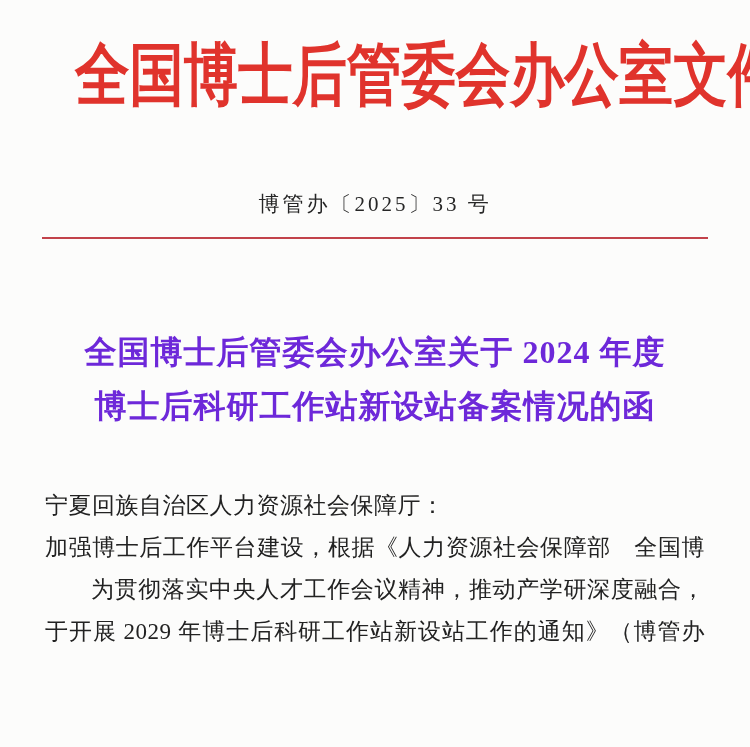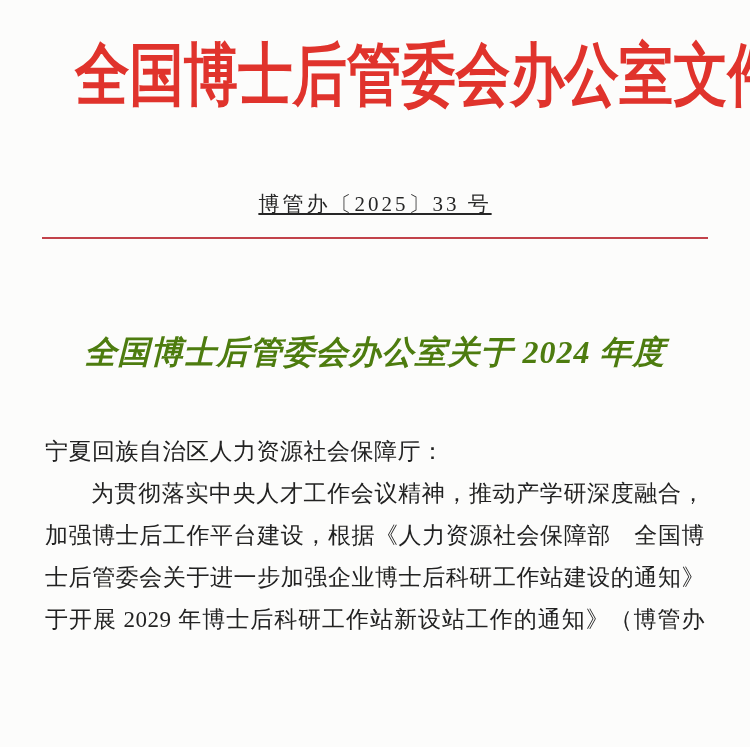--- a/index.html
+++ b/index.html
@@ -29,38 +29,36 @@
     letter-spacing: 0px;
   }
   
   .doc-number {
     margin-top: 70px;
     text-align: center;
     font-size: 21px;
     letter-spacing: 3px;
     color: #262626;
     line-height: 30px;
-    text-decoration: underline;
   }
   
   .red-divider {
     margin: 18px 42px 0 42px;
     height: 2px;
     background: #c2424a;
   }
   
   .doc-title {
     margin-top: 86px;
     text-align: center;
     font-weight: bold;
-    color: #4d7c0f;
+    color: #6d28d9;
     font-size: 32px;
     line-height: 54px;
     letter-spacing: 1px;
-    font-style: italic;
   }
   
   .body-text {
     margin: 52px 45px 0 45px;
     font-size: 23px;
     color: #222222;
     letter-spacing: 0.5px;
   }
   .body-line {
     line-height: 42px;
@@ -82,23 +80,23 @@
 <div class="page">
 
   <div class="org-title">全国博士后管委会办公室文件</div>
 
   <div class="doc-number">博管办〔2025〕33 号</div>
 
   <div class="red-divider"></div>
 
   <div class="doc-title">
     <div>全国博士后管委会办公室关于 2024 年度</div>
+    <div>博士后科研工作站新设站备案情况的函</div>
   </div>
 
   <div class="body-text">
     <div class="body-line salutation">宁夏回族自治区人力资源社会保障厅：</div>
+    <div class="body-line">加强博士后工作平台建设，根据《人力资源社会保障部　全国博</div>
     <div class="body-line first-line">为贯彻落实中央人才工作会议精神，推动产学研深度融合，</div>
-    <div class="body-line">加强博士后工作平台建设，根据《人力资源社会保障部　全国博</div>
-    <div class="body-line">士后管委会关于进一步加强企业博士后科研工作站建设的通知》</div>
     <div class="body-line">于开展 2029 年博士后科研工作站新设站工作的通知》（博管办</div>
   </div>
 
 </div>
 
 </body></html>

